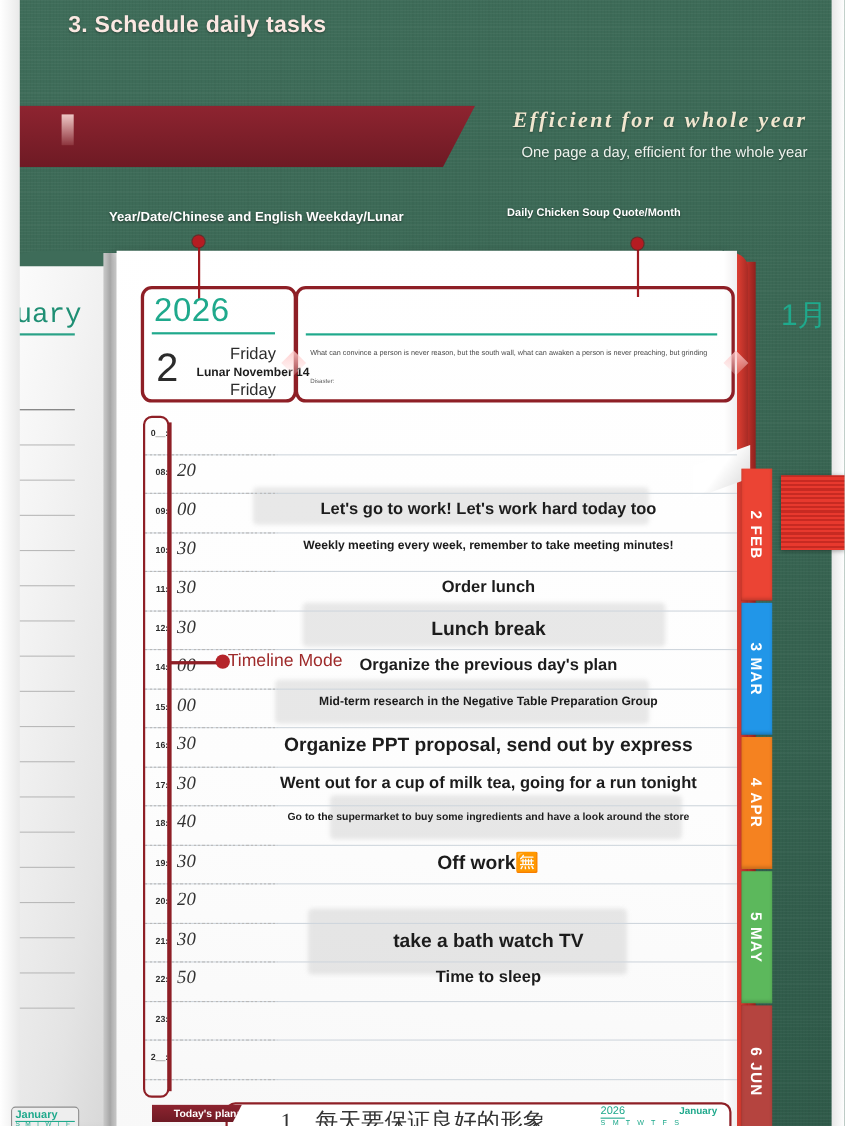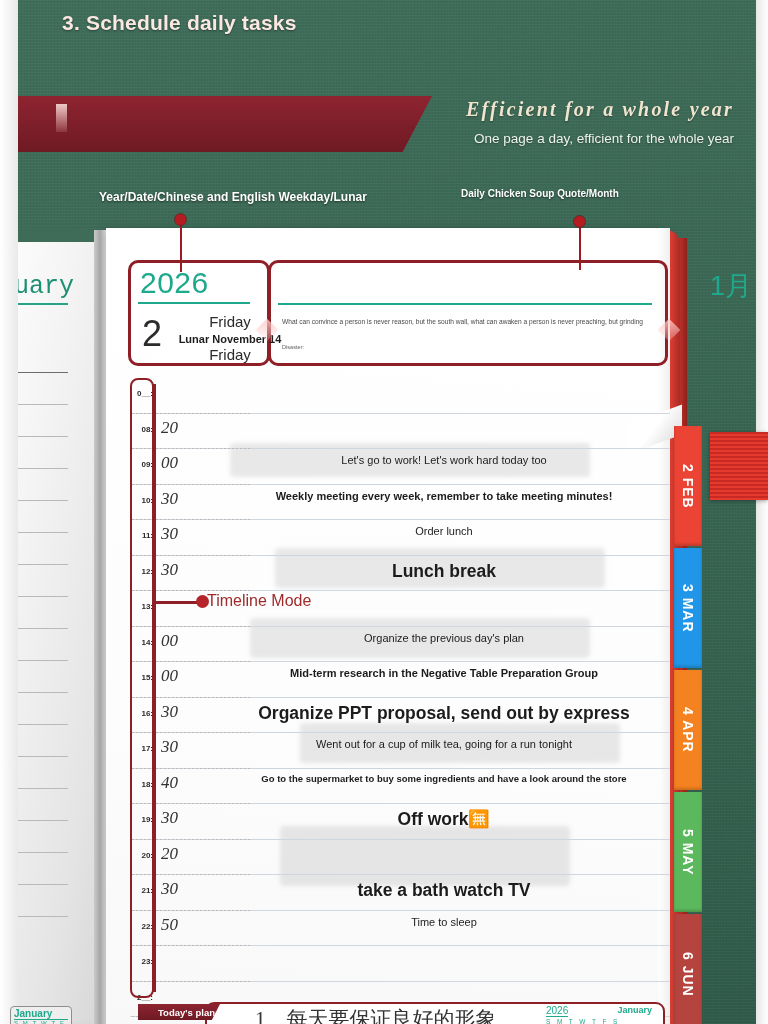--- a/index.html
+++ b/index.html
@@ -234,21 +234,21 @@
   .mm{
     position:absolute; left:31px; top:4px;
     font-family:"Liberation Serif", serif; font-style:italic;
     font-size:17px; color:#333;
   }
   .task{
     position:absolute; left:90px; width:448px; top:5px;
     text-align:center; color:#1c1c1c; line-height:1.15;
   }
   .task.s-xl{ font-size:17.5px; font-weight:700; }
-  .task.s-lg{ font-size:11px; font-weight:400; }
+  .task.s-lg{ font-size:15px; font-weight:700; }
   .task.s-md{ font-size:13.5px; font-weight:700; }
   .task.s-sm{ font-size:11px; font-weight:700; }
   .task.s-xs{ font-size:9.5px; font-weight:700; }
 
   .timeline-mode-label{
     position:absolute; left:207px; top:592px; font-size:16px;
     color:#9e2a2a; z-index:10; white-space:nowrap;
   }
   .tm-line{ position:absolute; left:153px; top:601px; width:50px; height:2.5px; background:#8e1f26; z-index:10;}
   .tm-dot{ position:absolute; left:196px; top:595px; width:13px; height:13px; border-radius:50%; background:#b5242a; z-index:11;}
@@ -415,27 +415,20 @@
         <div class="hh">11:</div>
         <div class="mm">30</div>
         <div class="task s-lg">Order lunch</div>
         <div class="hr"></div>
         <div class="hr-dot"></div>
       </div>
       <div class="row">
         <div class="hh">12:</div>
         <div class="mm">30</div>
         <div class="task s-xl">Lunch break</div>
-        <div class="hr"></div>
-        <div class="hr-dot"></div>
-      </div>
-      <div class="row">
-        <div class="hh">13:</div>
-        <div class="mm"></div>
-        <div class="task s-md"></div>
         <div class="hr"></div>
         <div class="hr-dot"></div>
       </div>
       <div class="row">
         <div class="hh">14:</div>
         <div class="mm">00</div>
         <div class="task s-lg">Organize the previous day's plan</div>
         <div class="hr"></div>
         <div class="hr-dot"></div>
       </div>

